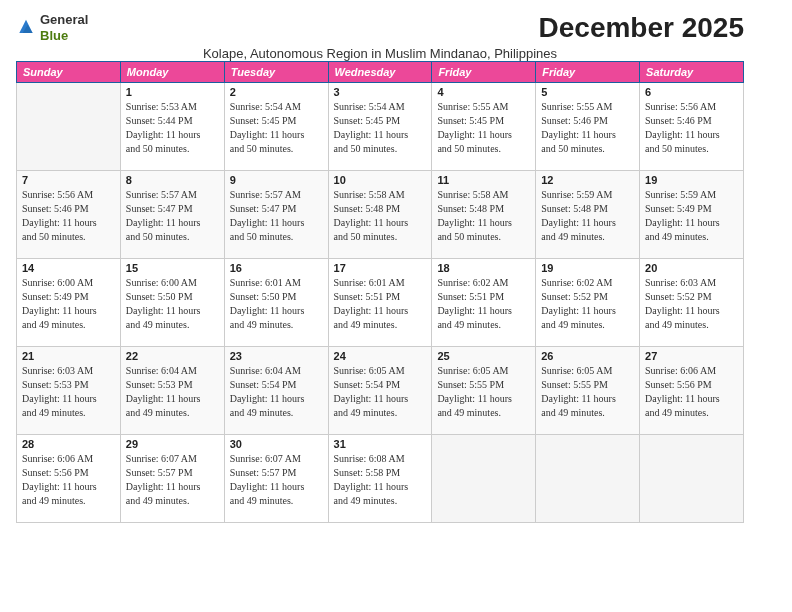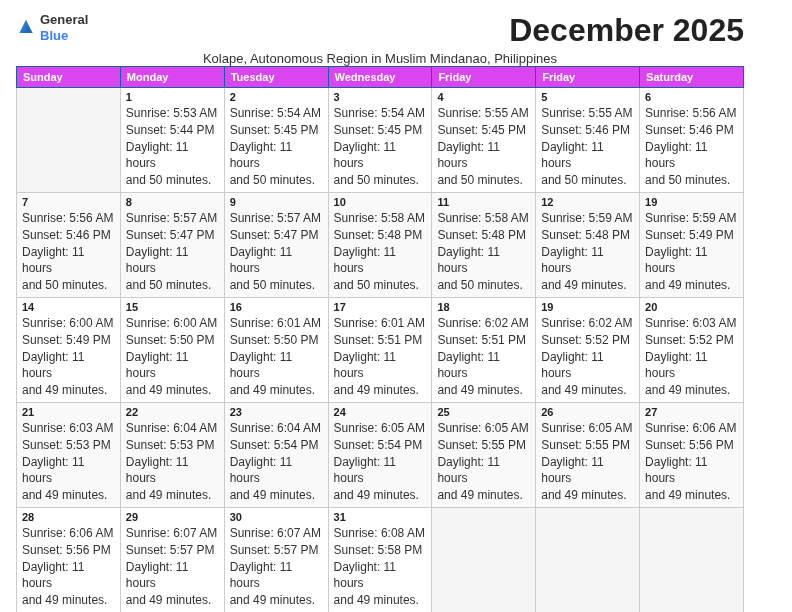--- a/index.html
+++ b/index.html
@@ -25,49 +25,50 @@
       display: flex;
       align-items: center;
       gap: 4px;
     }
     .logo-text {
       font-size: 13px;
       font-weight: bold;
       line-height: 1.2;
     }
     .logo-general { color: #333; }
-    .logo-blue { color: #3b82f6; }
+    .logo-blue { color: #4d7c0f; }
     .logo-icon {
       width: 20px;
       height: 20px;
     }
     .month-title {
-      font-size: 32px;
+      font-size: 28px;
       font-weight: bold;
       color: #222;
       text-align: right;
     }
     .subtitle {
       text-align: center;
       font-size: 13px;
       color: #333;
     }
     .calendar-table {
       width: 100%;
       border-collapse: collapse;
       font-size: 9.5px;
     }
     .calendar-table thead tr th {
-      background-color: #d946ef;
+      background-color: #ec4899;
       color: #fff;
       padding: 4px 6px;
       text-align: left;
       font-size: 11px;
       font-weight: bold;
       border: 1px solid #1a5fa0;
+      font-style: italic;
     }
     .calendar-table tbody tr td {
       border: 1px solid #ccc;
       vertical-align: top;
       padding: 3px 5px;
       width: calc(100% / 7);
       height: 88px;
       background: #fff;
     }
     .calendar-table tbody tr:nth-child(even) td {
@@ -75,22 +76,23 @@
     }
     .day-number {
       font-weight: bold;
       font-size: 11px;
       color: #222;
       display: block;
       margin-bottom: 2px;
     }
     .day-info {
       color: #333;
-      font-size: 12px;
+      font-size: 10px;
       line-height: 1.4;
+      font-family: Liberation Serif, serif;
     }
     .empty-cell {
       background: #f5f5f5 !important;
     }
   </style>
 </head>
 <body>
 
 <div class="page">
   <div class="header-top">

